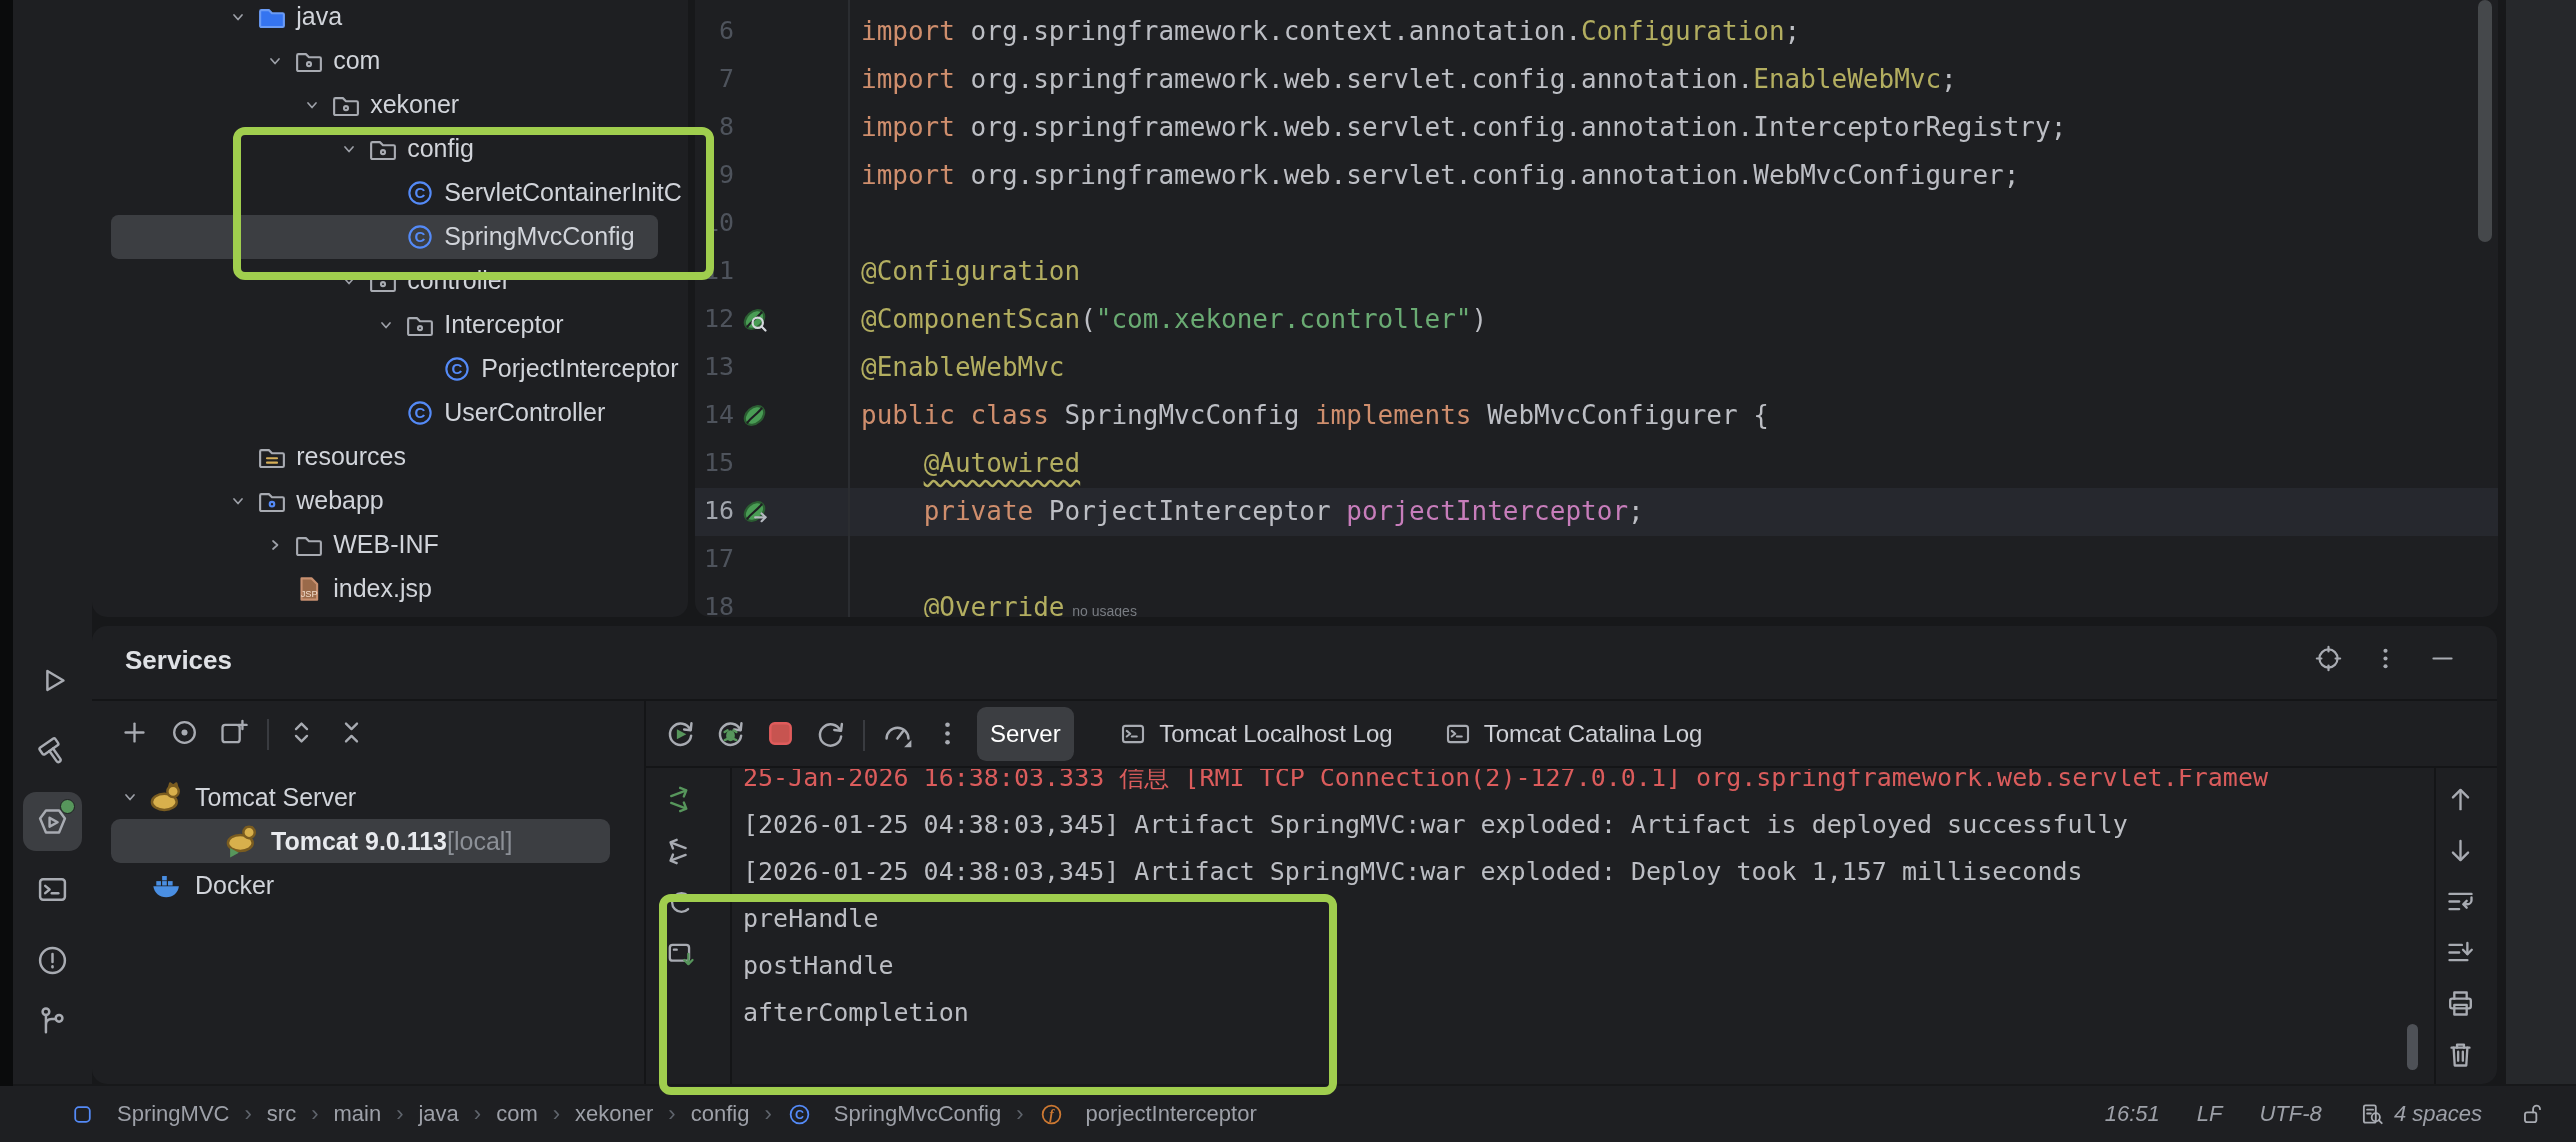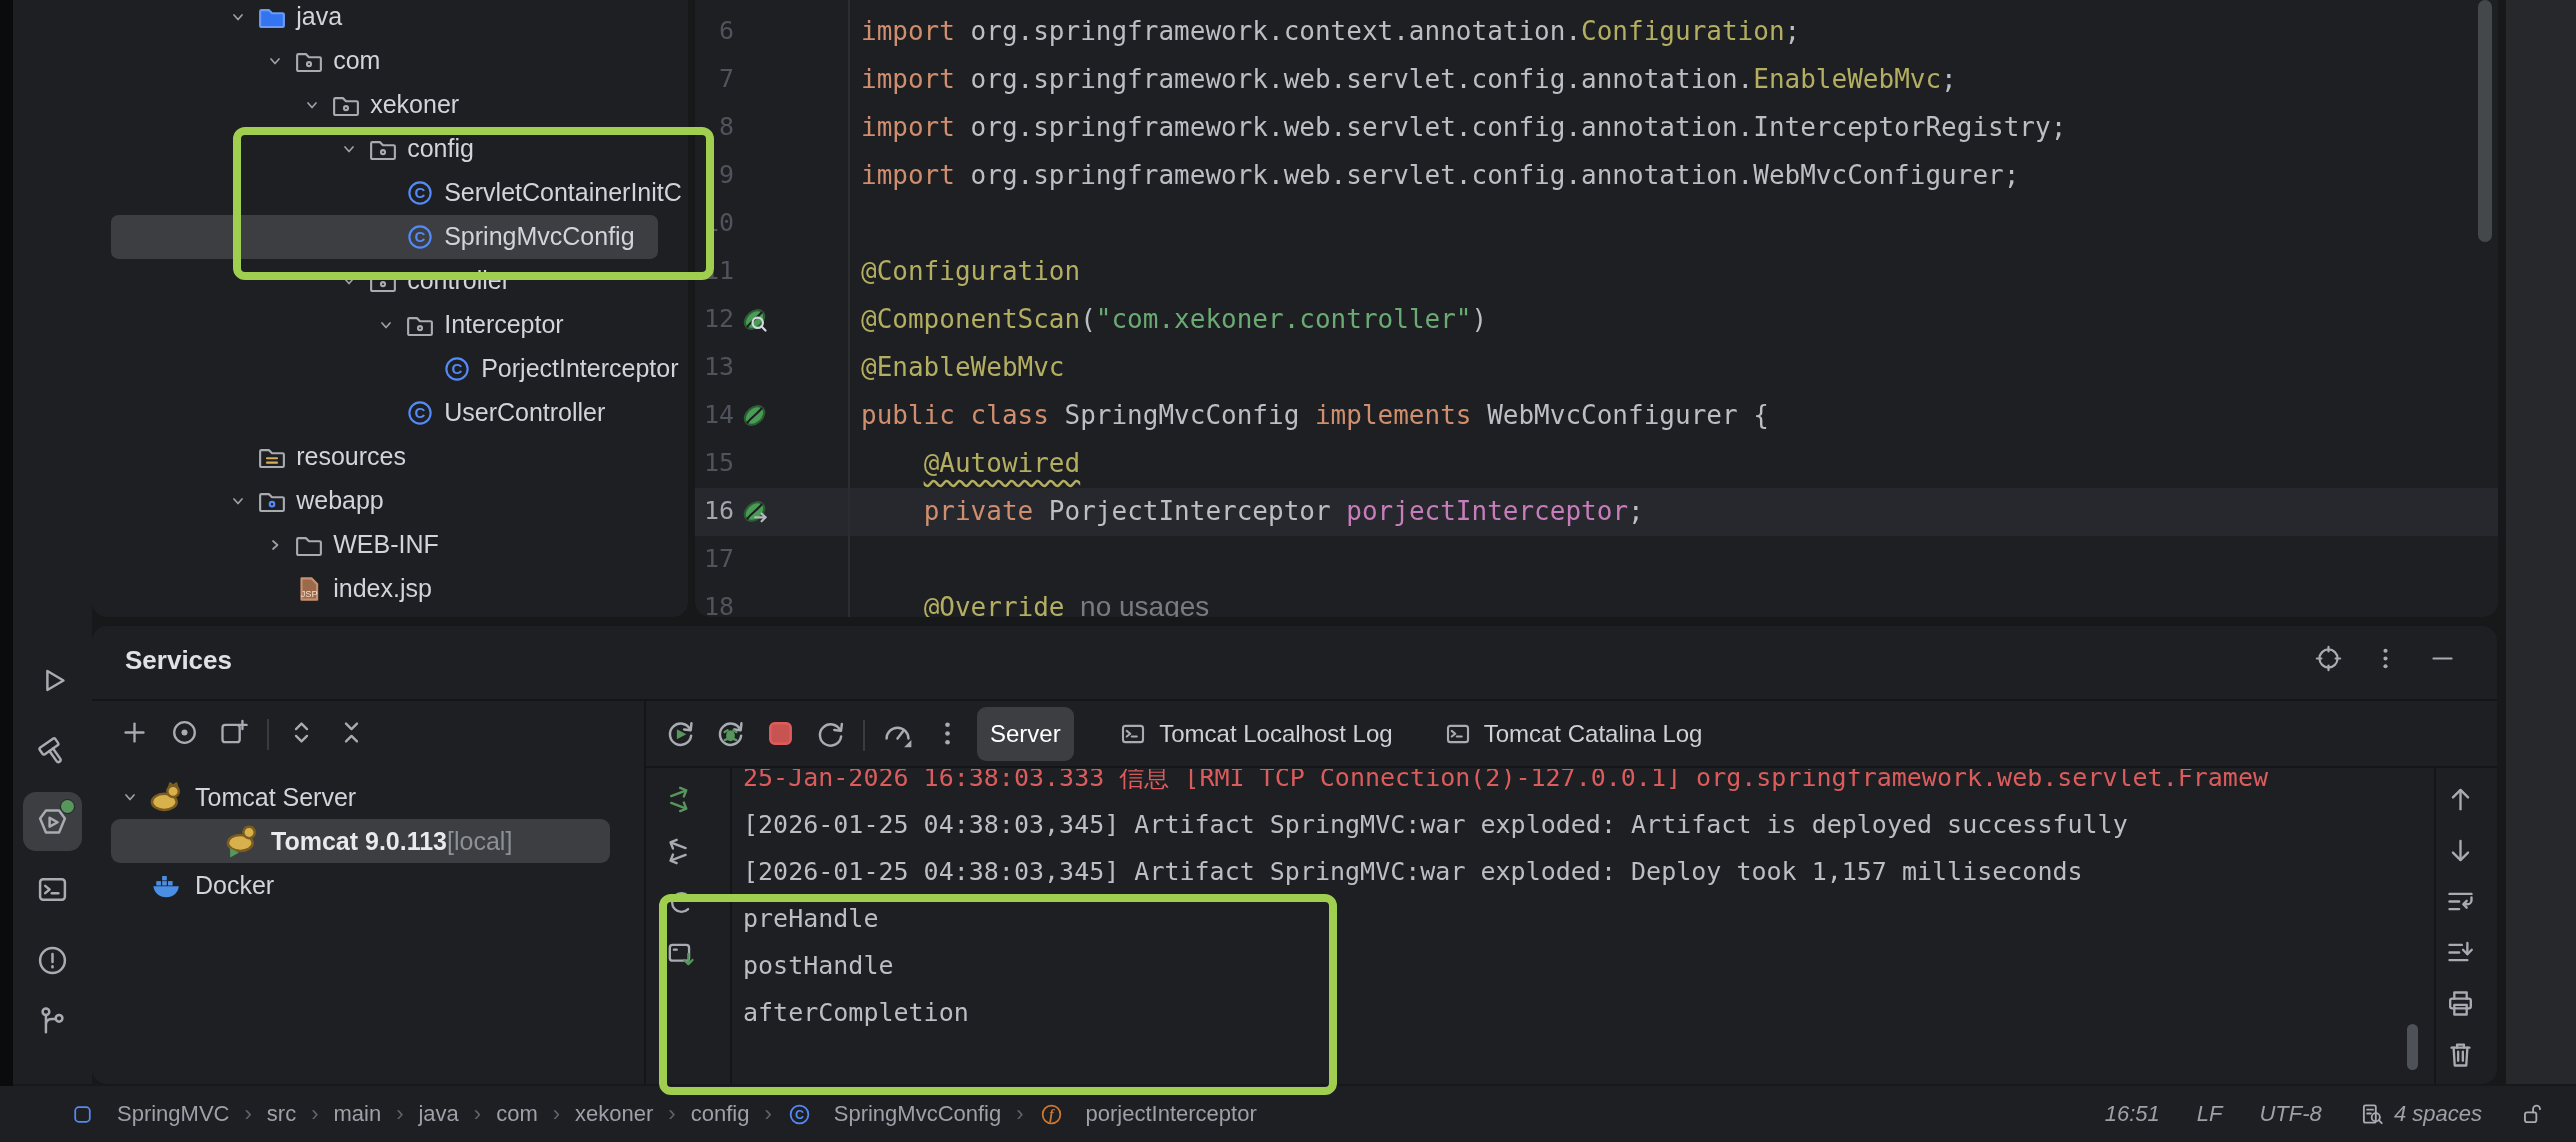--- a/index.html
+++ b/index.html
@@ -38,21 +38,21 @@
   #ed-nums div{height:48px;line-height:48px;}
   #ed-nums div.cur{color:#A1A5AD;}
   #ed-gicons{left:44px;width:35px;}
   #ed-gicons div{height:48px;display:flex;align-items:center;}
   #ed-gicons .icon{width:31px;height:31px;}
   #ed-code{left:166px;right:28px;font-size:26px;}
   .code-line{height:48px;line-height:48px;white-space:pre;}
   .tk-kw{color:#CF8E6D}.tk-pl{color:#BCBEC4}.tk-ann{color:#B3AE60}
   .tk-str{color:#6AAB73}.tk-fld{color:#C77DBB}
   .tk-sq{text-decoration:underline;text-decoration-style:wavy;text-decoration-color:#B3AE60;text-underline-offset:6.5px;}
-  .tk-hint{color:#787C82;font-family:"Liberation Sans",sans-serif;font-size:28px;}
+  .tk-hint{color:#787C82;font-family:"Liberation Sans",sans-serif;font-size:14px;}
   #ed-scroll{position:absolute;left:1783px;top:0;width:14px;height:242px;border-radius:7.4px;background:#45484B;}
   
   #services-panel{left:92px;top:626px;width:2405px;height:458px;border-radius:15px;overflow:hidden;}
   #svc-title{position:absolute;left:33px;top:19px;font-size:26px;font-weight:bold;color:#DFE1E5;}
   #svc-head-icons{position:absolute;right:39px;top:16.6px;display:flex;gap:26px;align-items:center;}
   #svc-head-icons .icon{width:31px;height:31px;}
   .hdiv{position:absolute;background:#141517;}
   #svc-div1{left:0;right:0;top:73px;height:1.8px;}
   #svc-vdiv{position:absolute;left:552px;top:75px;bottom:0;width:1.8px;background:#141517;}
   #tree-toolbar{position:absolute;left:26px;top:90px;display:flex;gap:16.6px;align-items:center;}

